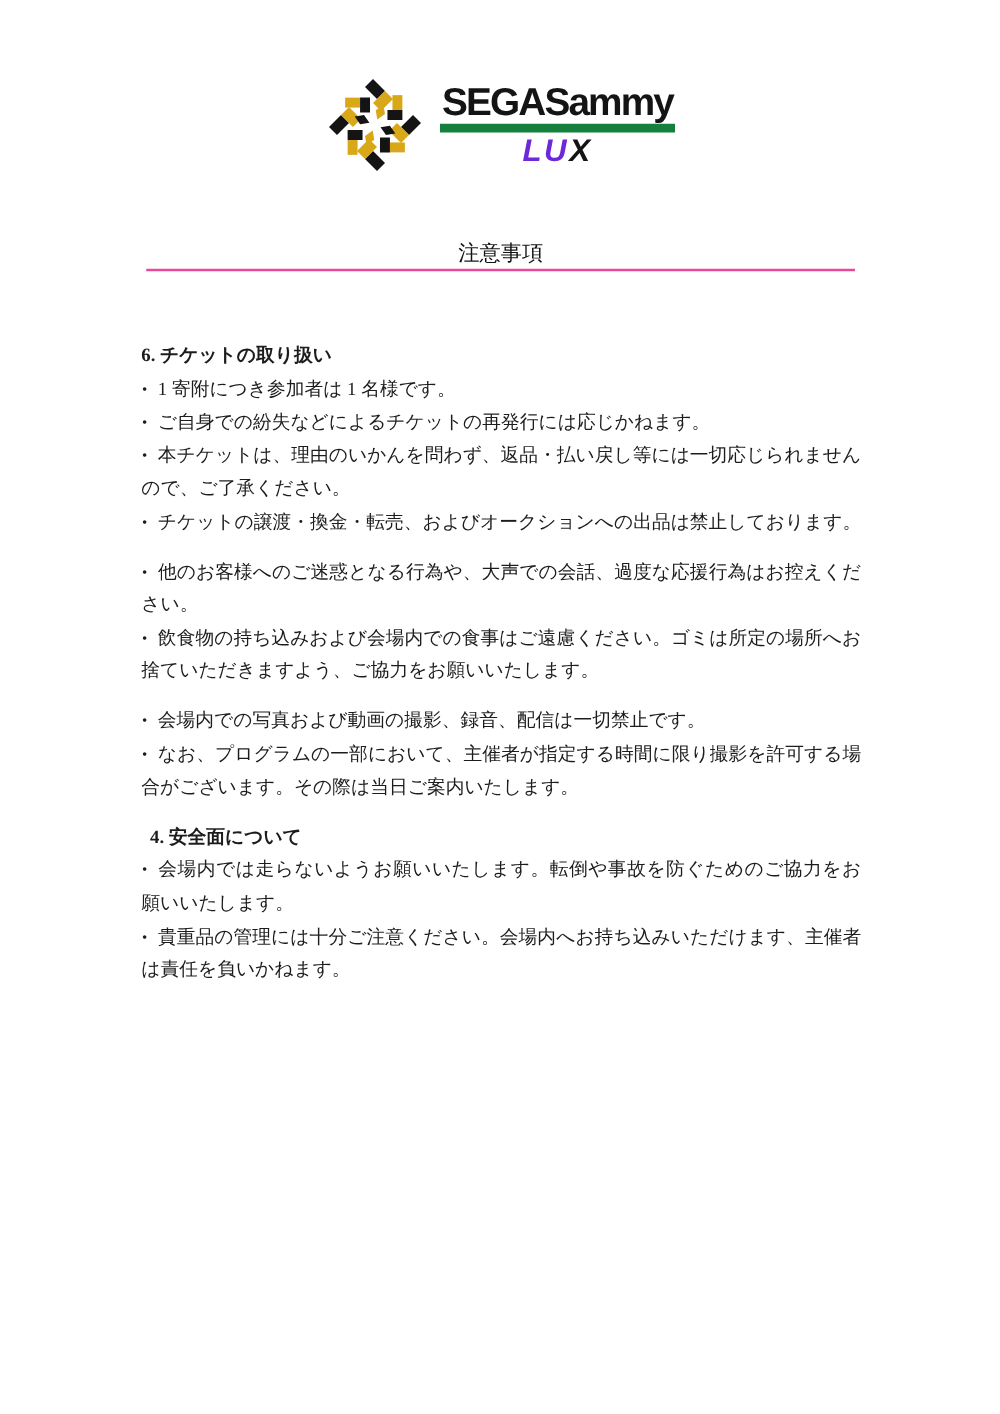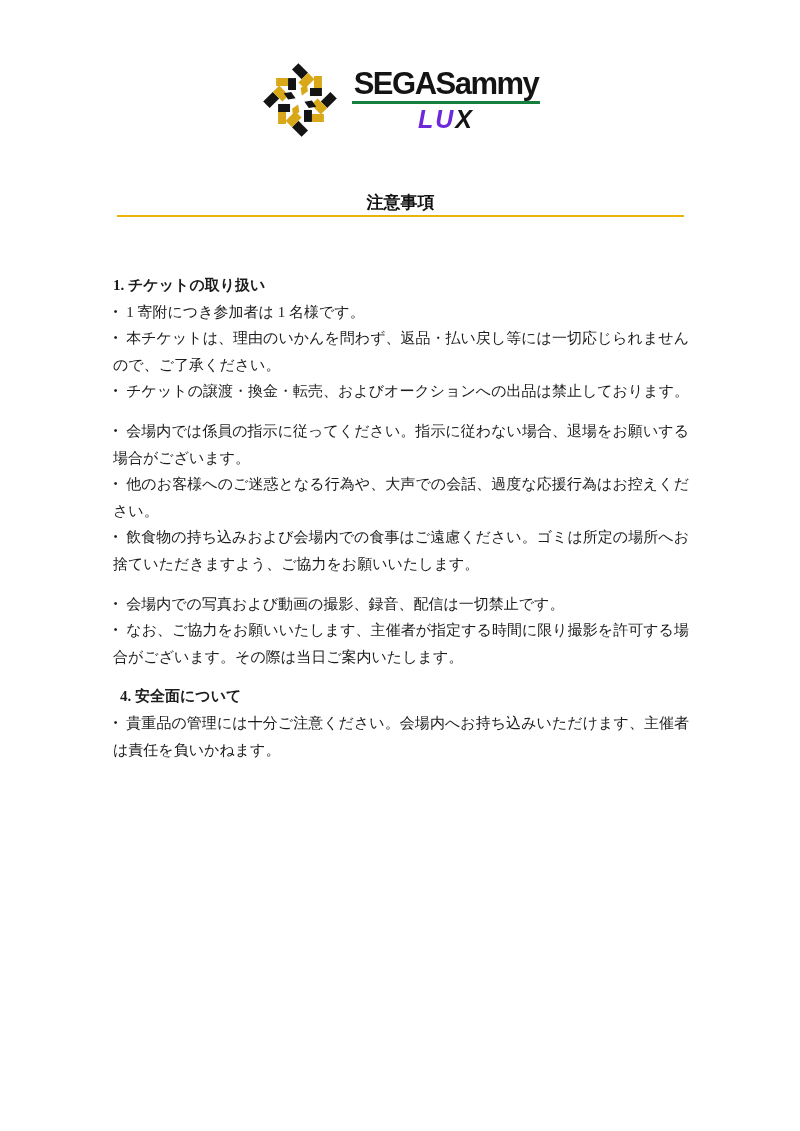--- a/index.html
+++ b/index.html
@@ -36,21 +36,21 @@
     flex-direction: column;
     align-items: center;
     font-family: "Liberation Sans", "DejaVu Sans", sans-serif;
   }
   .brand-top {
     font-size: 31px;
     font-weight: bold;
     letter-spacing: -1.5px;
     color: #141414;
     line-height: 1;
-    border-bottom: 3px solid #15803d;
+    border-bottom: 7px solid #15803d;
     padding: 0 2px 2px 2px;
   }
   .brand-bottom {
     margin-top: 3px;
     font-size: 25px;
     font-weight: bold;
     font-style: italic;
     letter-spacing: 2px;
     line-height: 1;
   }
@@ -58,24 +58,24 @@
   .lux-black { color: #141414; }
 
   
   .title-row {
     position: absolute;
     top: 192px;
     left: 117px;
     width: 567px;
     text-align: center;
     font-size: 17px;
-    font-weight: bold;
+    font-weight: normal;
     line-height: 1.3;
     color: #111;
-    border-bottom: 2px solid #eab308;
+    border-bottom: 2px solid #ec4899;
     padding-bottom: 1px;
     text-decoration: none;
   }
 
   
   .content {
     position: absolute;
     top: 272px;
     left: 113px;
     width: 576px;
@@ -124,36 +124,37 @@
       <span class="brand-top">SEGASammy</span>
       <span class="brand-bottom"><span class="lux-gold">LU</span><span class="lux-black">X</span></span>
     </div>
   </div>
 
   <div class="title-row">注意事項</div>
 
   <div class="content">
 
     <div class="section">
-      <div class="section-heading">1. チケットの取り扱い</div>
+      <div class="section-heading">6. チケットの取り扱い</div>
       <div class="bullet-item"><span class="bullet">•</span><span>1 寄附につき参加者は 1 名様です。</span></div>
+      <div class="bullet-item"><span class="bullet">•</span><span>ご自身での紛失などによるチケットの再発行には応じかねます。</span></div>
       <div class="bullet-item"><span class="bullet">•</span><span>本チケットは、理由のいかんを問わず、返品・払い戻し等には一切応じられませんので、ご了承ください。</span></div>
       <div class="bullet-item"><span class="bullet">•</span><span>チケットの譲渡・換金・転売、およびオークションへの出品は禁止しております。</span></div>
     </div>
 
     <div class="section">
-      <div class="bullet-item"><span class="bullet">•</span><span>会場内では係員の指示に従ってください。指示に従わない場合、退場をお願いする場合がございます。</span></div>
       <div class="bullet-item"><span class="bullet">•</span><span>他のお客様へのご迷惑となる行為や、大声での会話、過度な応援行為はお控えください。</span></div>
       <div class="bullet-item"><span class="bullet">•</span><span>飲食物の持ち込みおよび会場内での食事はご遠慮ください。ゴミは所定の場所へお捨ていただきますよう、ご協力をお願いいたします。</span></div>
     </div>
 
     <div class="section indent">
       <div class="bullet-item"><span class="bullet">•</span><span>会場内での写真および動画の撮影、録音、配信は一切禁止です。</span></div>
-      <div class="bullet-item"><span class="bullet">•</span><span>なお、ご協力をお願いいたします、主催者が指定する時間に限り撮影を許可する場合がございます。その際は当日ご案内いたします。</span></div>
+      <div class="bullet-item"><span class="bullet">•</span><span>なお、プログラムの一部において、主催者が指定する時間に限り撮影を許可する場合がございます。その際は当日ご案内いたします。</span></div>
     </div>
 
     <div class="section indent">
       <div class="section-heading">4. 安全面について</div>
+      <div class="bullet-item"><span class="bullet">•</span><span>会場内では走らないようお願いいたします。転倒や事故を防ぐためのご協力をお願いいたします。</span></div>
       <div class="bullet-item"><span class="bullet">•</span><span>貴重品の管理には十分ご注意ください。会場内へお持ち込みいただけます、主催者は責任を負いかねます。</span></div>
     </div>
 
   </div>
 </div>
 
 </body></html>

